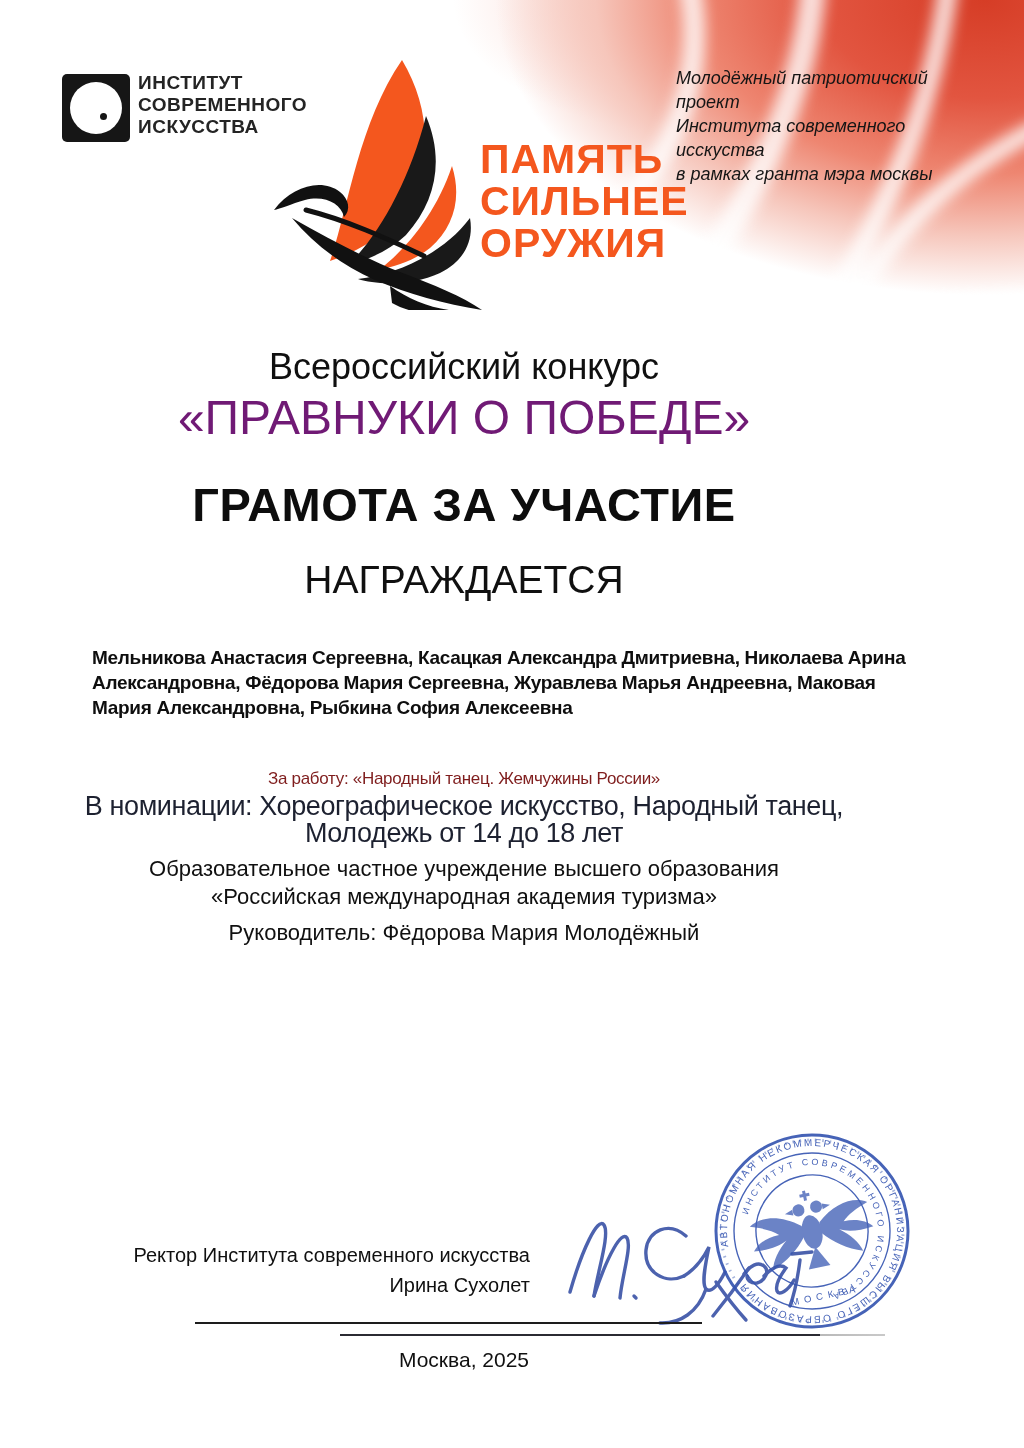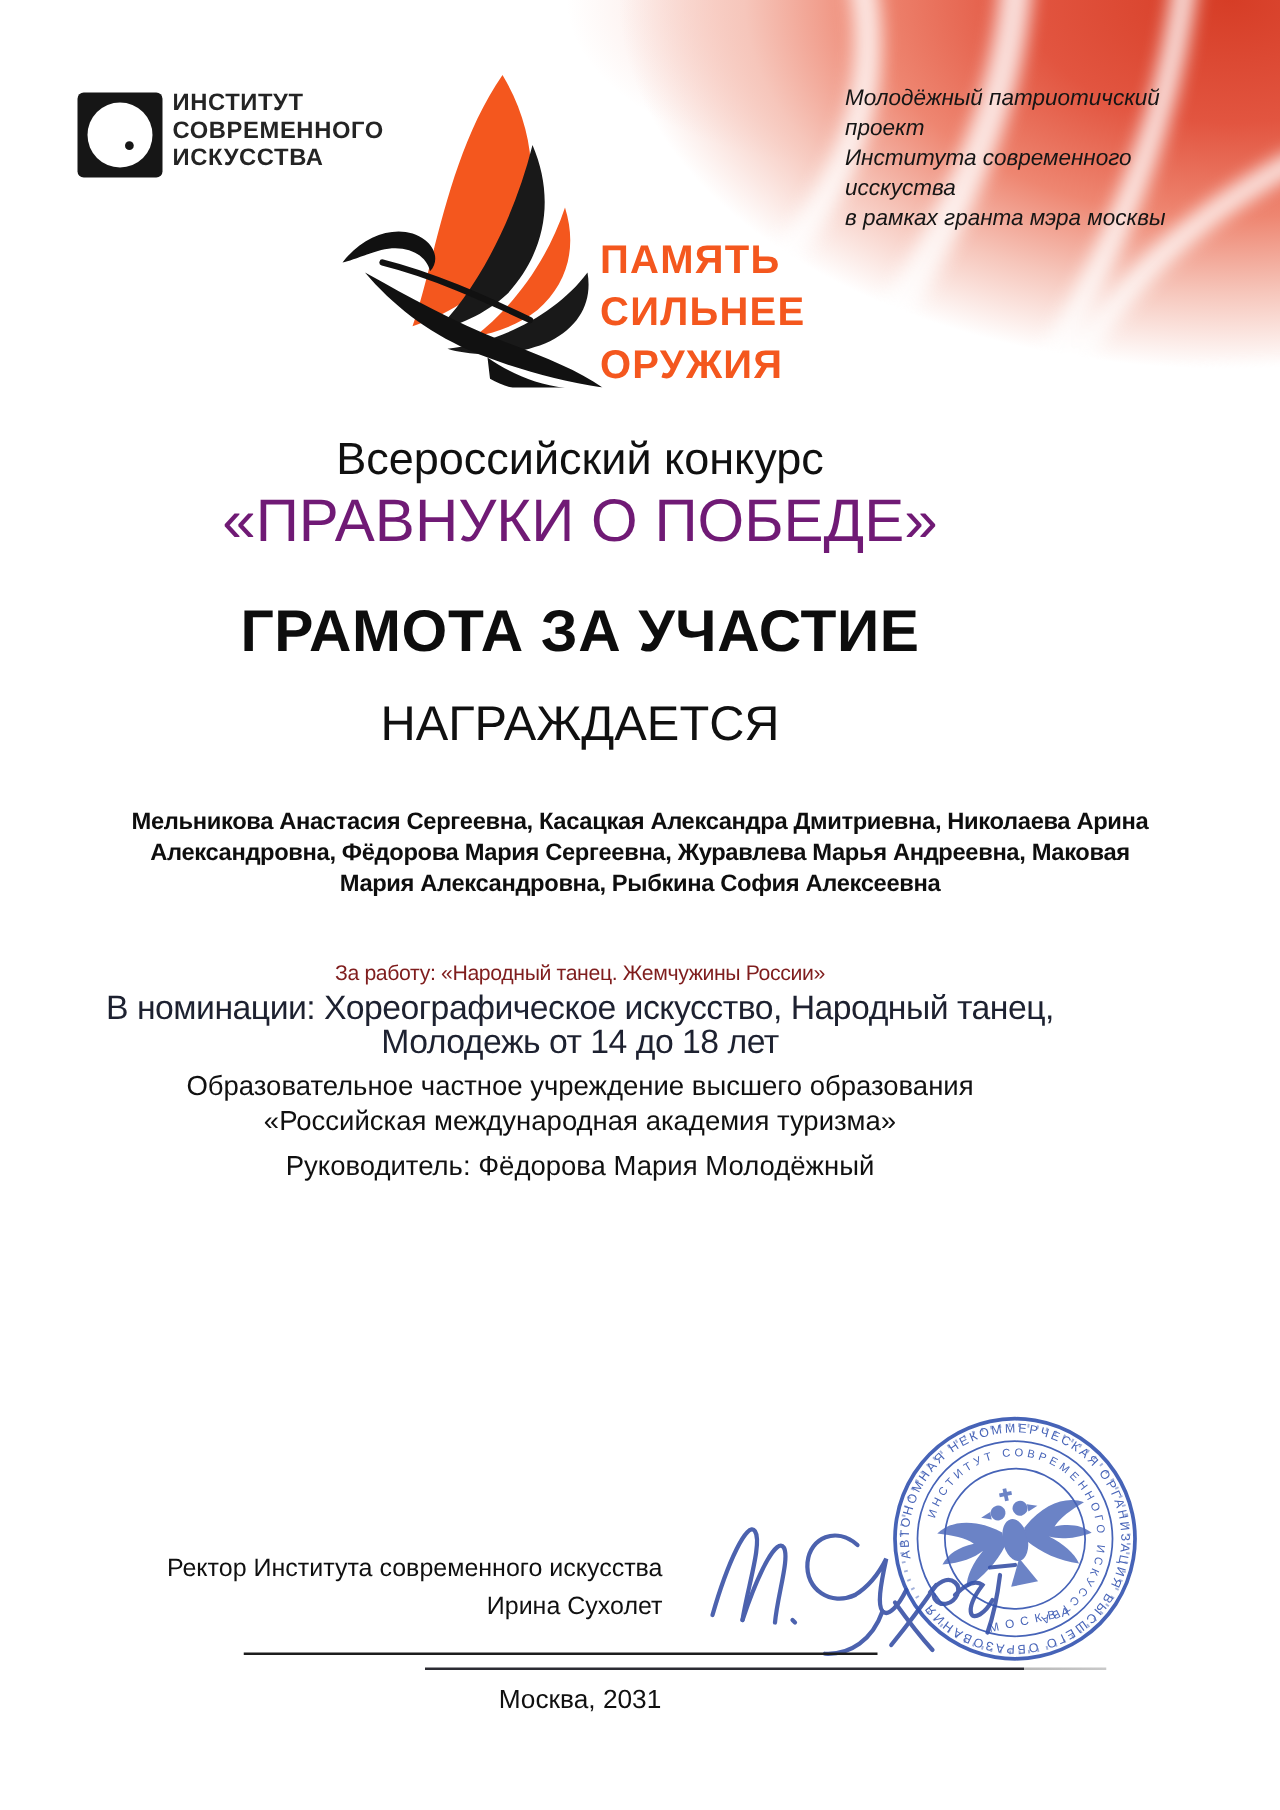--- a/index.html
+++ b/index.html
@@ -16,28 +16,28 @@
       radial-gradient(55% 45% at 52% 0%, rgba(240,140,120,0.50) 0%, rgba(255,255,255,0) 70%);
   }
   
   .ica-square{left:62px;top:74px;width:68px;height:68px;background:#161616;border-radius:5px;}
   .ica-circle{position:absolute;left:8px;top:8px;width:52px;height:52px;background:#fff;border-radius:50%;}
   .ica-dot{position:absolute;left:30px;top:31px;width:7px;height:7px;background:#161616;border-radius:50%;}
   .ica-name{left:138px;top:72px;font-size:19px;font-weight:bold;letter-spacing:.5px;line-height:22px;color:#242424;white-space:pre-line;}
   
   .project-note{left:676px;top:66px;width:300px;font-size:18px;line-height:24px;color:#151515;white-space:pre-line;font-style:italic;}
   
-  .brand-title{left:480px;top:138px;font-size:32px;font-weight:bold;line-height:42px;letter-spacing:1px;color:#F4571E;white-space:pre-line;margin-top:48px;}
+  .brand-title{left:480px;top:138px;font-size:41px;font-weight:bold;line-height:42px;letter-spacing:1px;color:#F4571E;white-space:pre-line;}
   
   .center{left:0;width:928px;text-align:center;}
   .contest-1{top:346px;font-size:36px;color:#101010;}
   .contest-2{top:390px;font-size:48px;color:#701a75;}
   .award-title{top:477px;font-size:47px;font-weight:bold;color:#0d0d0d;letter-spacing:.5px;}
   .awarded{top:558px;font-size:39px;color:#101010;}
-  .recipients{left:92px;top:645px;width:840px;text-align:center;font-size:19px;font-weight:bold;line-height:25px;letter-spacing:-0.3px;color:#0e0e0e;}
+  .recipients{left:92px;top:645px;width:840px;font-size:19px;font-weight:bold;line-height:25px;letter-spacing:-0.3px;color:#0e0e0e;}
   .work{top:769px;font-size:17px;letter-spacing:-0.3px;color:#7f1d1d;}
   .nomination{top:793px;font-size:27px;line-height:27px;letter-spacing:-0.4px;color:#1d2130;white-space:pre-line;}
   .organization{top:855px;font-size:22px;line-height:28px;color:#101010;white-space:pre-line;}
   .supervisor{top:920px;font-size:22px;color:#101010;}
   
   .signatory{left:80px;top:1240px;width:450px;text-align:right;font-size:20px;line-height:30px;color:#101010;white-space:pre-line;}
   .sig-line-1{left:195px;top:1322px;width:507px;height:2px;background:#1d1d1d;}
   .sig-line-2{left:340px;top:1334px;width:545px;height:2px;
     background:linear-gradient(to right,#2b2b33 0,#2b2b33 88%,#b9b9b9 88%,#c9c9c9 100%);}
   .footer-city{top:1348px;font-size:21px;color:#101010;}
@@ -157,13 +157,13 @@
     <circle cx="109" cy="80" r="6"></circle>
     <path d="M85 78 L 77 81 L 85 84 Z"></path>
     <path d="M115 78 L 123 81 L 115 84 Z"></path>
     <rect x="98.5" y="62" width="3" height="10"></rect>
     <rect x="95" y="65" width="10" height="3"></rect>
   </g>
 </svg>
 
 <div class="abs sig-line-1"></div>
 <div class="abs sig-line-2"></div>
-<div class="abs center footer-city">Москва, 2031</div>
+<div class="abs center footer-city">Москва, 2025</div>
 
 </body></html>

